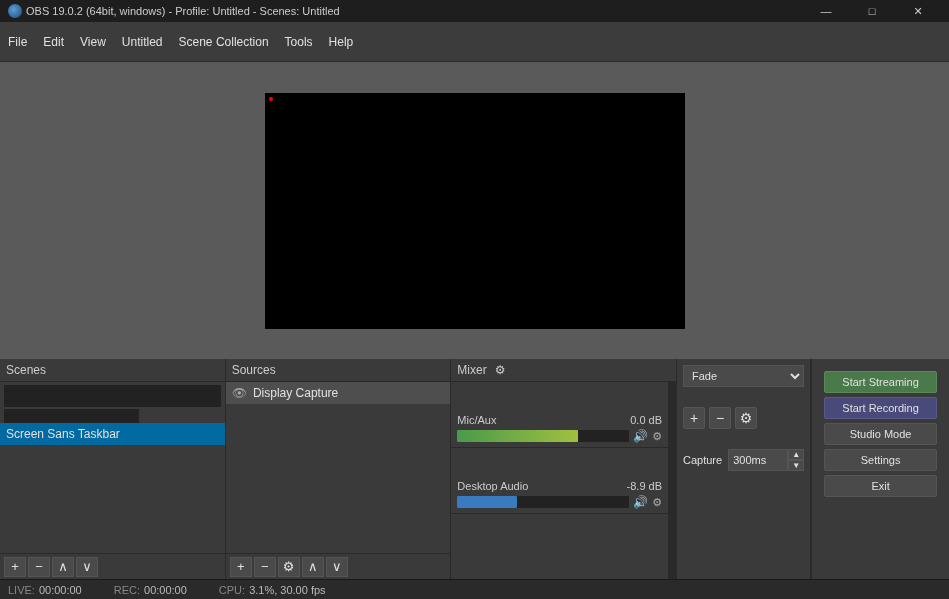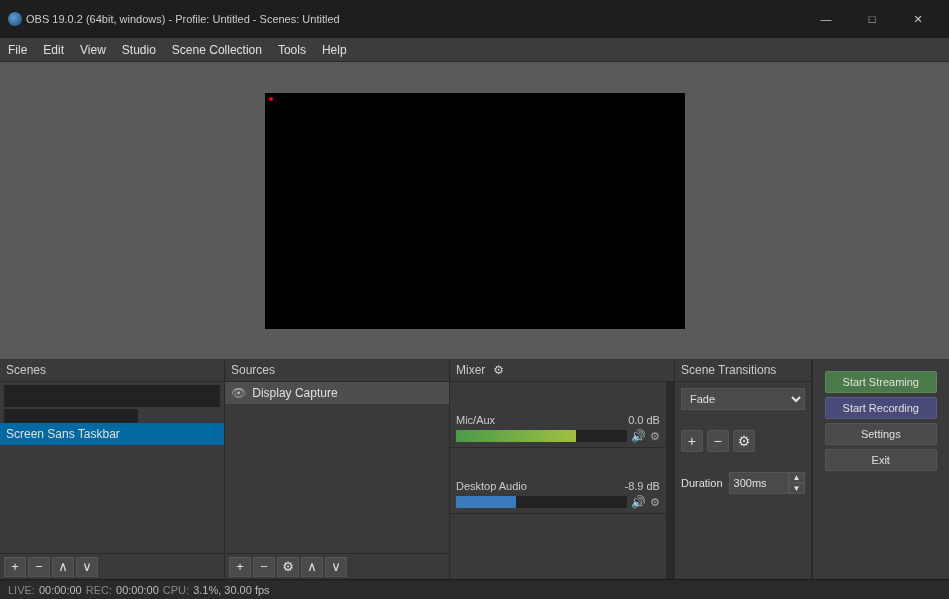--- a/index.html
+++ b/index.html
@@ -10,21 +10,21 @@
       color: #e0e0e0;
       width: 949px;
       height: 599px;
       overflow: hidden;
       display: flex;
       flex-direction: column;
     }
     
     .titlebar {
       background: #1e1e1e;
-      height: 38px;
+      height: 22px;
       display: flex;
       align-items: center;
       padding: 0 8px;
       user-select: none;
     }
     .titlebar-title {
       flex: 1;
       font-size: 11px;
       color: #cccccc;
     }
@@ -42,21 +42,21 @@
       font-size: 11px;
       color: #cccccc;
       background: none;
       border: none;
       outline: none;
     }
 
     
     .menubar {
       background: #3c3c3c;
-      height: 24px;
+      height: 40px;
       display: flex;
       align-items: center;
       border-bottom: 1px solid #2a2a2a;
     }
     .menu-item {
       padding: 2px 8px;
       cursor: pointer;
       height: 100%;
       display: flex;
       align-items: center;
@@ -321,21 +321,21 @@
     
     .statusbar {
       height: 20px;
       background: #2a2a2a;
       display: flex;
       align-items: center;
       padding: 0 8px;
       font-size: 11px;
       color: #aaaaaa;
       border-top: 1px solid #1a1a1a;
-      gap: 4px;
+      gap: 32px;
     }
     .status-item { display: flex; gap: 4px; }
     .status-label { color: #888; }
     .status-value { color: #bbb; }
 
     
     .mixer-panel .panel-content {
       display: flex;
     }
     .mixer-content-inner {
@@ -362,21 +362,21 @@
     <button class="titlebar-btn">—</button>
     <button class="titlebar-btn">□</button>
     <button class="titlebar-btn close">✕</button>
   </div>
 </div>
 
 <div class="menubar">
   <div class="menu-item">File</div>
   <div class="menu-item">Edit</div>
   <div class="menu-item">View</div>
-  <div class="menu-item">Studio</div>
+  <div class="menu-item">Untitled</div>
   <div class="menu-item">Scene Collection</div>
   <div class="menu-item">Tools</div>
   <div class="menu-item">Help</div>
 </div>
 
 <div class="preview-container">
   <div class="preview-canvas">
     <div class="preview-dot"></div>
   </div>
 </div>
@@ -454,50 +454,48 @@
               <span class="vol-icon">🔊</span>
               <span class="vol-settings">⚙</span>
             </div>
           </div>
         </div>
         <div class="mixer-scrollbar"></div>
       </div>
     </div>
 
     <div class="panel-section transitions-panel">
-      <div class="panel-header">
-        <span>Scene Transitions</span>
-      </div>
       <div class="transition-controls">
         <div class="transition-select-row">
           <select class="transition-select">
             <option>Fade</option>
           </select>
         </div>
         <div class="transition-add-controls">
           <div class="icon-btn">+</div>
           <div class="icon-btn">−</div>
           <div class="icon-btn">⚙</div>
         </div>
         <div class="duration-row">
-          <span>Duration</span>
+          <span>Capture</span>
           <div style="display:flex; align-items:center;">
             <input class="duration-input" type="text" value="300ms" style="">
             <div class="duration-spinner">
               <div class="spinner-btn">▲</div>
               <div class="spinner-btn">▼</div>
             </div>
           </div>
         </div>
       </div>
     </div>
 
     <div class="right-buttons">
       <button class="action-btn stream">Start Streaming</button>
       <button class="action-btn record">Start Recording</button>
+      <button class="action-btn">Studio Mode</button>
       <button class="action-btn">Settings</button>
       <button class="action-btn">Exit</button>
     </div>
 
   </div>
 </div>
 
 <div class="statusbar">
   <div class="status-item">
     <span class="status-label">LIVE:</span>

